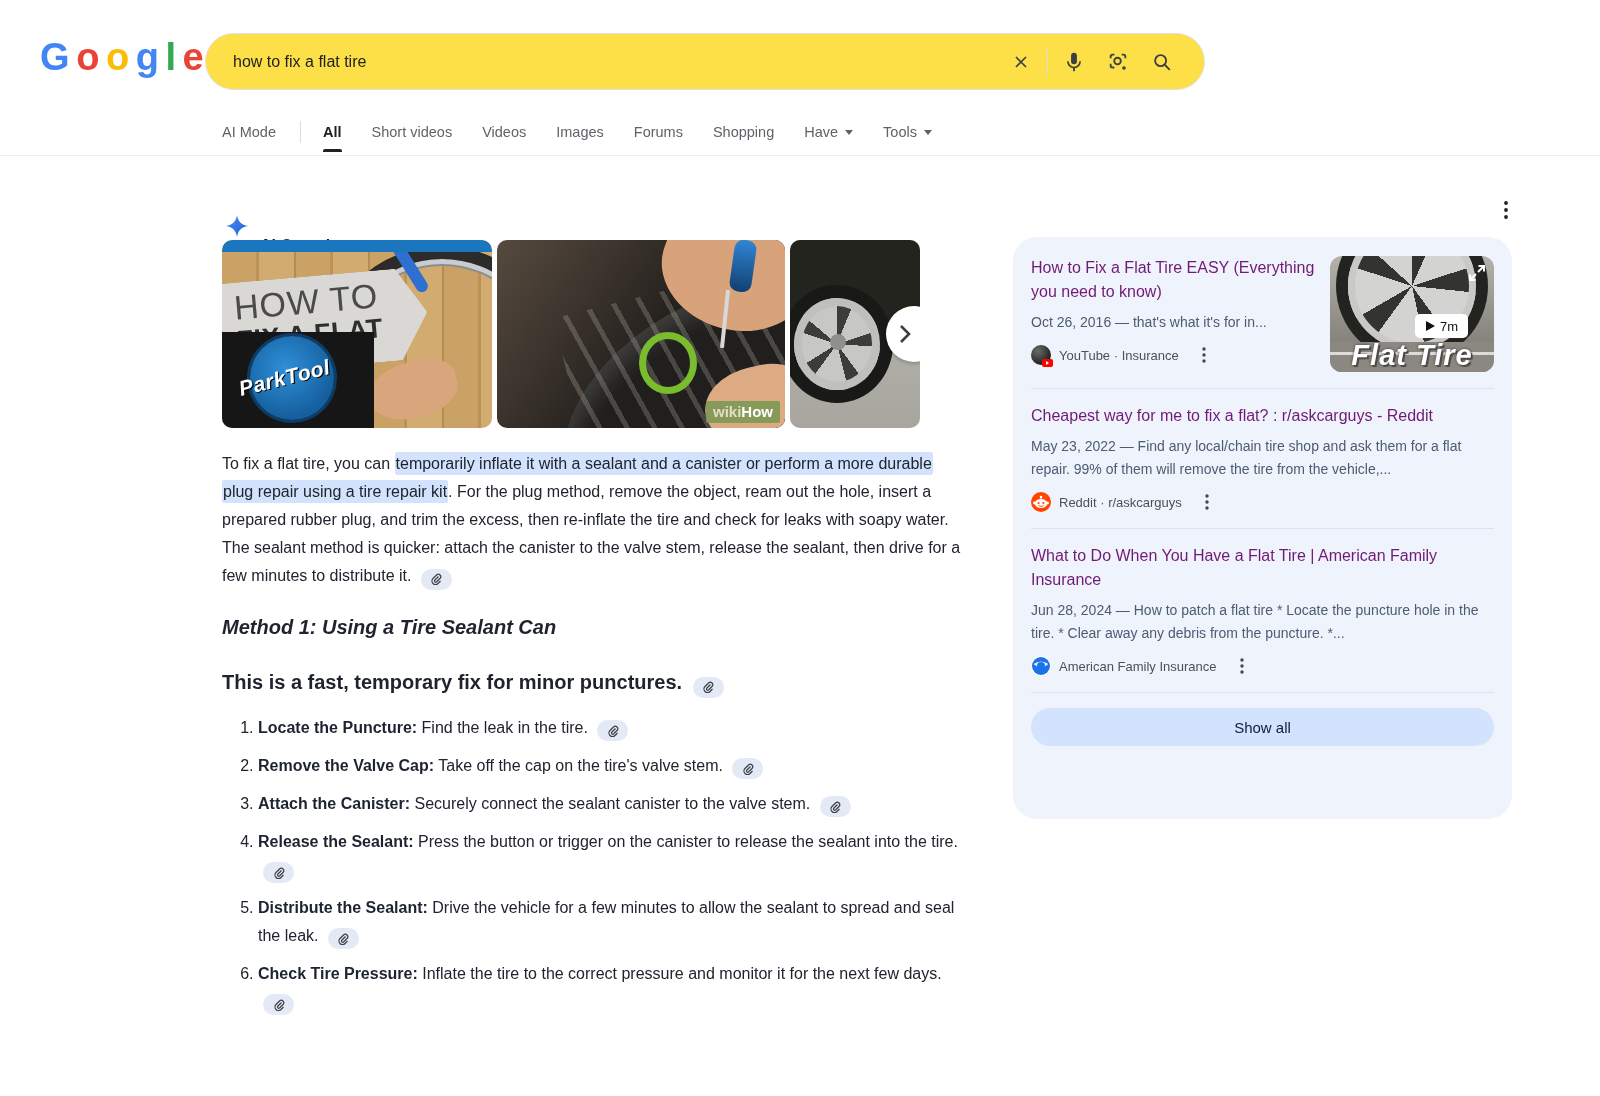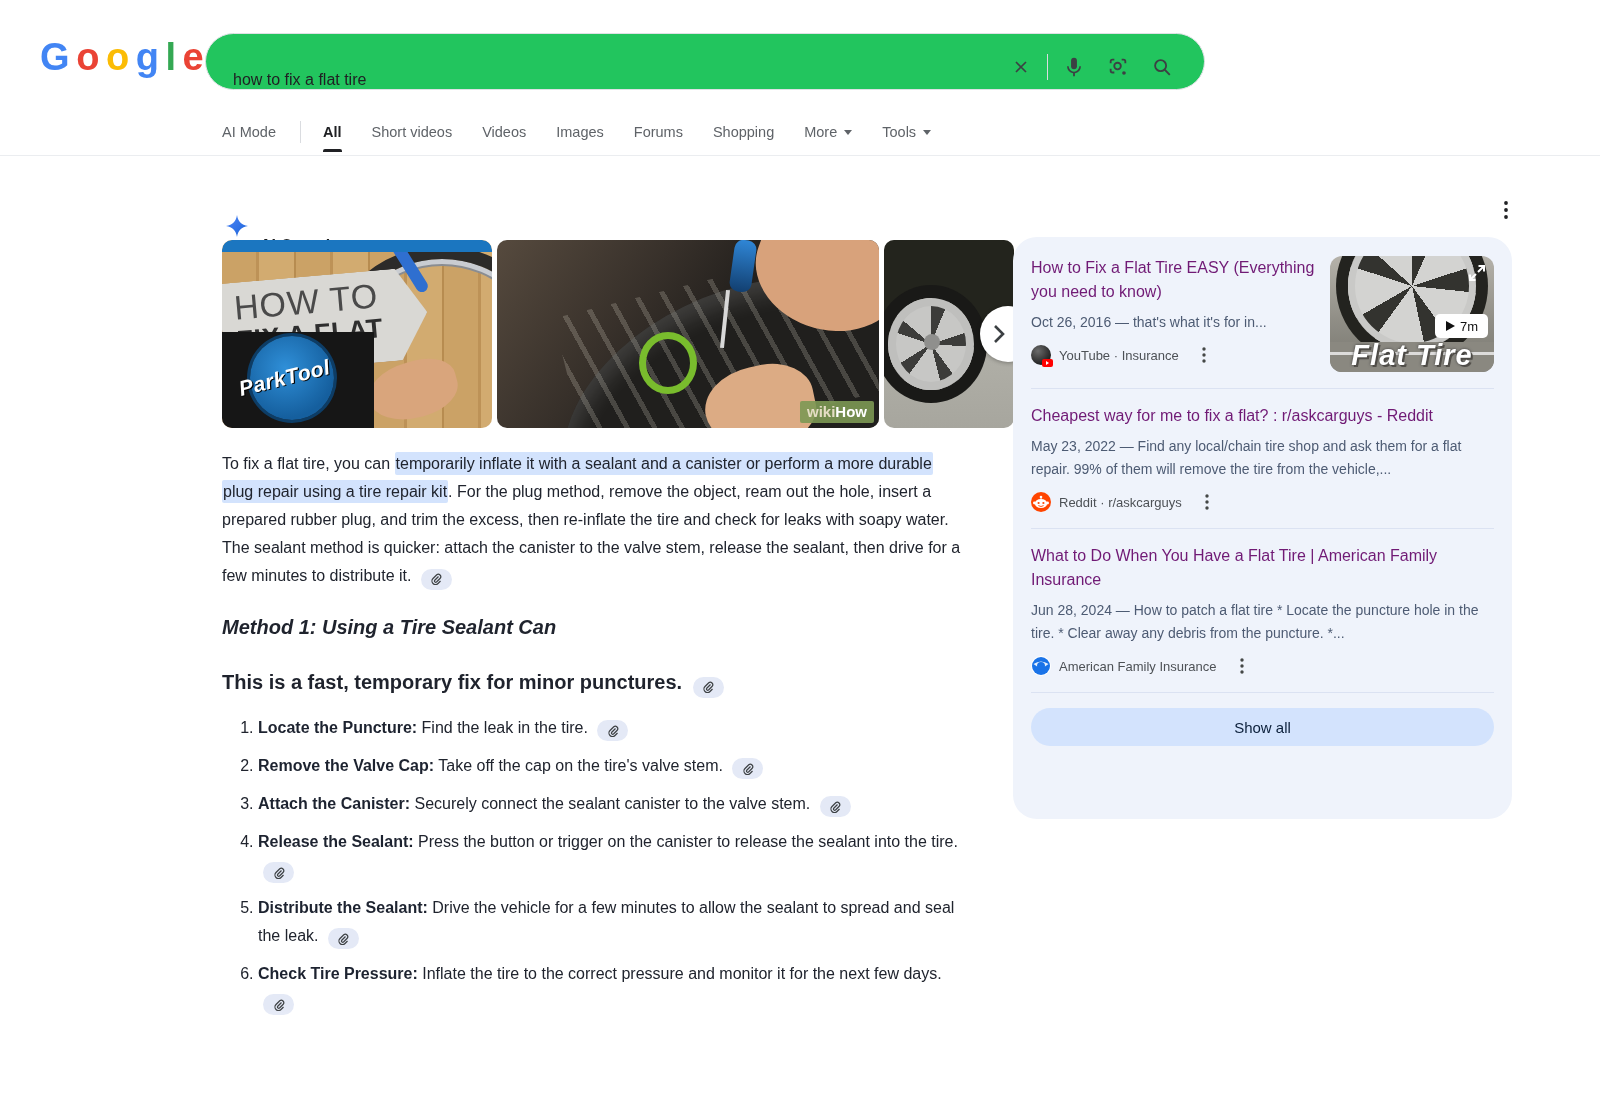--- a/index.html
+++ b/index.html
@@ -5,21 +5,21 @@
   * { margin:0; padding:0; box-sizing:border-box; }
   html,body { width:1600px; height:1096px; background:#fff; overflow:hidden;
     font-family:"Liberation Sans","DejaVu Sans",sans-serif; color:#20242e; }
 
   
   .header { position:absolute; top:0; left:0; width:1600px; height:100px; background:#fff; }
   .logo { position:absolute; left:40px; top:36px; font-size:38px; font-weight:bold; letter-spacing:-2px; cursor:pointer; }
   .logo span { display:inline-block; }
   .l-blue{color:#4285F4} .l-red{color:#EA4335} .l-yellow{color:#FBBC05} .l-green{color:#34A853}
   .searchbar { position:absolute; left:205px; top:33px; width:1000px; height:57px;
-    border:1px solid #dfe1e5; border-radius:29px; background:#22c55e; display:flex; align-items:flex-end; }
+    border:1px solid #dfe1e5; border-radius:29px; background:#fde047; display:flex; align-items:center; }
   .searchbar input { flex:1; border:none; outline:none; font-size:16px; color:#202124;
     padding:0 0 0 27px; font-family:inherit; background:transparent; }
   .sb-icons { display:flex; align-items:center; gap:0; padding-right:20px; }
   .sb-btn { width:44px; height:44px; display:flex; align-items:center; justify-content:center; cursor:pointer; }
   .sb-divider { width:1px; height:26px; background:#dadce0; margin:0 4px; }
 
   
   .tabs { position:absolute; left:222px; top:112px; display:flex; align-items:center; height:40px; }
   .tab { font-size:14.5px; color:#5f6368; margin-right:30px; cursor:pointer; position:relative;
     height:40px; display:flex; align-items:center; white-space:nowrap; }
@@ -59,21 +59,21 @@
   .pt-howto { font-size:34px; color:#4a4a4a; letter-spacing:1px; line-height:34px; font-weight:normal; }
   .pt-fixaflat { font-size:27px; color:#2e2e2e; font-weight:bold; letter-spacing:0.5px; line-height:32px; }
   .pt-black { position:absolute; left:0; bottom:0; width:152px; height:96px; background:#161616; }
   .pt-gear { position:absolute; left:28px; bottom:8px; width:84px; height:84px; border-radius:50%;
     background:radial-gradient(circle at 42% 38%, #2f8fd8, #155f9e 70%);
     box-shadow:0 0 0 3px #0d3d66; }
   .pt-logo { position:absolute; left:16px; bottom:38px; color:#fff; font-size:21px; font-weight:bold;
     font-style:italic; transform:rotate(-14deg); text-shadow:1px 1px 0 #000; letter-spacing:0.5px; }
 
   
-  .img-wikihow { width:382px; background:linear-gradient(125deg,#564a3e 0%,#37302a 35%,#23201d 55%,#5c564d 100%); }
+  .img-wikihow { width:288px; background:linear-gradient(125deg,#564a3e 0%,#37302a 35%,#23201d 55%,#5c564d 100%); }
   .wh-tire { position:absolute; left:60px; top:44px; width:420px; height:290px; border-radius:50%;
     background:#201f1d; transform:rotate(-18deg);
     box-shadow:inset 0 14px 22px rgba(255,255,255,.14); }
   .wh-tread { position:absolute; left:70px; top:40px; width:300px; height:150px; transform:rotate(-14deg);
     background:repeating-linear-gradient(75deg, rgba(220,215,200,.22) 0 5px, transparent 5px 24px); }
   .wh-ring { position:absolute; left:142px; top:92px; width:58px; height:62px; border-radius:50%;
     border:7px solid #79bc2d; }
   .wh-driver-handle { position:absolute; left:235px; top:0px; width:22px; height:52px; border-radius:9px;
     background:linear-gradient(180deg,#2f86d6,#123f70); transform:rotate(8deg); }
   .wh-driver-shaft { position:absolute; left:226px; top:50px; width:4px; height:58px; background:#d8d8d8;
@@ -125,21 +125,21 @@
   .vthumb { position:relative; width:164px; height:116px; border-radius:12px; overflow:hidden; flex-shrink:0;
     background:linear-gradient(180deg,#b5b2aa 0%,#908e86 55%,#77766f 100%); cursor:pointer; }
   .vt-wheel { position:absolute; left:18px; top:-34px; width:128px; height:128px; border-radius:50%;
     background:repeating-conic-gradient(#33332f 0 24deg, #d3d3d1 24deg 72deg);
     box-shadow:0 0 0 12px #23231f, inset 0 0 0 7px #c9c9c7; }
   .vt-ground { position:absolute; bottom:0; left:0; width:100%; height:30px; background:#8a8880; }
   .vt-label { position:absolute; bottom:0px; left:0; width:100%; text-align:center; font-size:29px;
     font-weight:bold; color:#fff; font-style:italic; letter-spacing:1px;
     text-shadow:0 0 3px #3a3a3a, 2px 2px 0 #55524c; }
   .vt-line { position:absolute; bottom:17px; left:0; width:100%; height:3px; background:rgba(235,235,235,.85); }
-  .vt-duration { position:absolute; right:6px; bottom:34px; background:#fff; border-radius:5px;
+  .vt-duration { position:absolute; right:26px; bottom:34px; background:#fff; border-radius:5px;
     height:24px; padding:0 10px; display:flex; align-items:center; gap:5px; font-size:13px; color:#111;margin-top:43px; }
   .vt-expand { position:absolute; right:8px; top:8px; width:18px; height:18px; }
 
   .favicon { width:20px; height:20px; border-radius:50%; position:relative; flex-shrink:0; }
   .fav-chrisfix { background:radial-gradient(circle at 35% 30%, #6b6b6b, #232323 70%); }
   .fav-chrisfix .yt-badge { position:absolute; right:-2px; bottom:-2px; width:11px; height:8px;
     background:#ff0000; border-radius:2px; display:flex; align-items:center; justify-content:center; }
   .fav-chrisfix .yt-badge::after { content:""; width:0; height:0; border-left:3px solid #fff;
     border-top:2px solid transparent; border-bottom:2px solid transparent; }
   .fav-reddit { background:#ff4500; }
@@ -202,21 +202,21 @@
 <div class="tabs">
   <div class="tab">AI Mode</div>
   <div class="tab-divider"></div>
   <div class="tab active">All</div>
   <div class="tab">Short videos</div>
   <div class="tab">Videos</div>
   <div class="tab">Images</div>
   <div class="tab">Forums</div>
   <div class="tab">Shopping</div>
   <div class="tab">
-    <span>More</span>
+    <span>Have</span>
     <span class="dd-arrow"></span>
   </div>
   <div class="tab">
     <span>Tools</span>
     <span class="dd-arrow"></span>
   </div>
 </div>
 <div class="tabs-underline"></div>
 
 <div class="aio-header">

